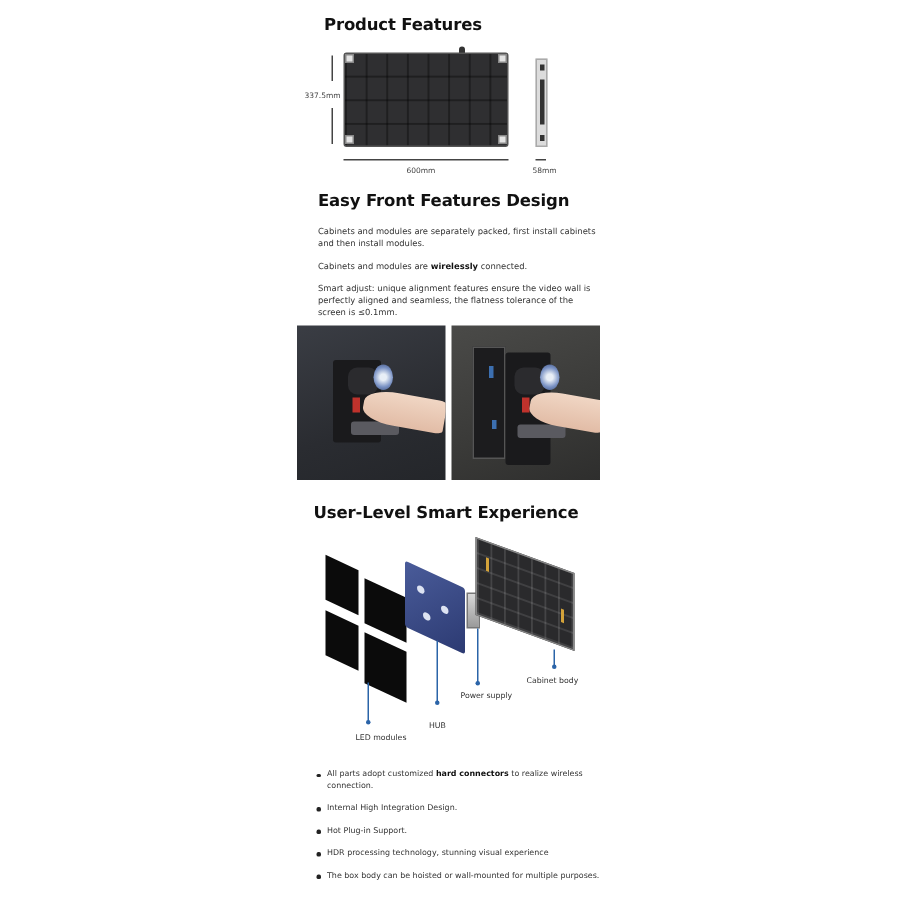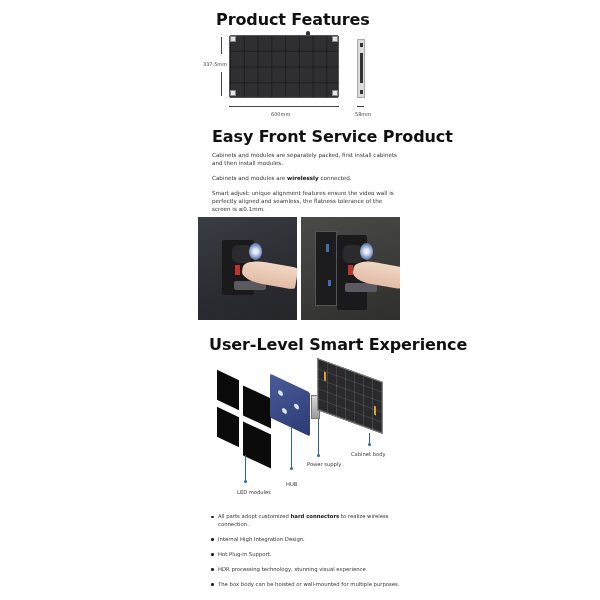--- a/index.html
+++ b/index.html
@@ -3,21 +3,21 @@
 <meta charset="utf-8">
 <style>
   * { box-sizing: border-box; margin: 0; padding: 0; }
   html, body { width: 600px; height: 600px; background: #ffffff; overflow: hidden; }
   body { position: relative; font-family: "Liberation Sans", sans-serif; color: #222; }
 
   .h-title {
     position: absolute;
     font-family: "DejaVu Sans", sans-serif;
     font-weight: bold;
-    font-size: 16px;
+    font-size: 11px;
     color: #111;
     letter-spacing: -0.1px;
     white-space: nowrap;
   }
 
   .para {
     position: absolute;
     left: 212px;
     width: 185px;
     font-family: "DejaVu Sans", sans-serif;
@@ -145,21 +145,21 @@
       <div class="bar" style="top:3px; height:4px;"></div>
       <div class="bar" style="top:13px; height:30px;"></div>
       <div class="bar" style="top:50px; height:4px;"></div>
     </div>
     <div class="hline" style="left:357px; top:106px; width:7px;"></div>
     <div class="dim-label" style="left:355px; top:111px;">58mm</div>
   </div>
 </section>
 
 <section>
-  <h2 class="h-title" style="left:212px; top:127px;">Easy Front Service Product</h2>
+  <h2 class="h-title" style="left:212px; top:127px;">Easy Front Features Design</h2>
 
   <p class="para" style="top:151px;">Cabinets and modules are separately  packed, first install cabinets and then install modules.</p>
   <p class="para" style="top:174px;"><span>Cabinets and modules are </span><b>wirelessly</b><span> connected.</span></p>
   <p class="para" style="top:189px;">Smart adjust: unique alignment features ensure the video wall is perfectly aligned and seamless, the flatness tolerance of the screen is ≤0.1mm.</p>
 
   <div class="photo photo1">
     <div class="panel-dark" style="left:24px; top:23px; width:32px; height:55px;"></div>
     <div class="tool-body" style="left:34px; top:28px; width:20px; height:18px;"></div>
     <div class="tool-dial" style="left:51px; top:26px; width:13px; height:17px;"></div>
     <div class="tool-red" style="left:37px; top:48px; width:5px; height:10px;"></div>

